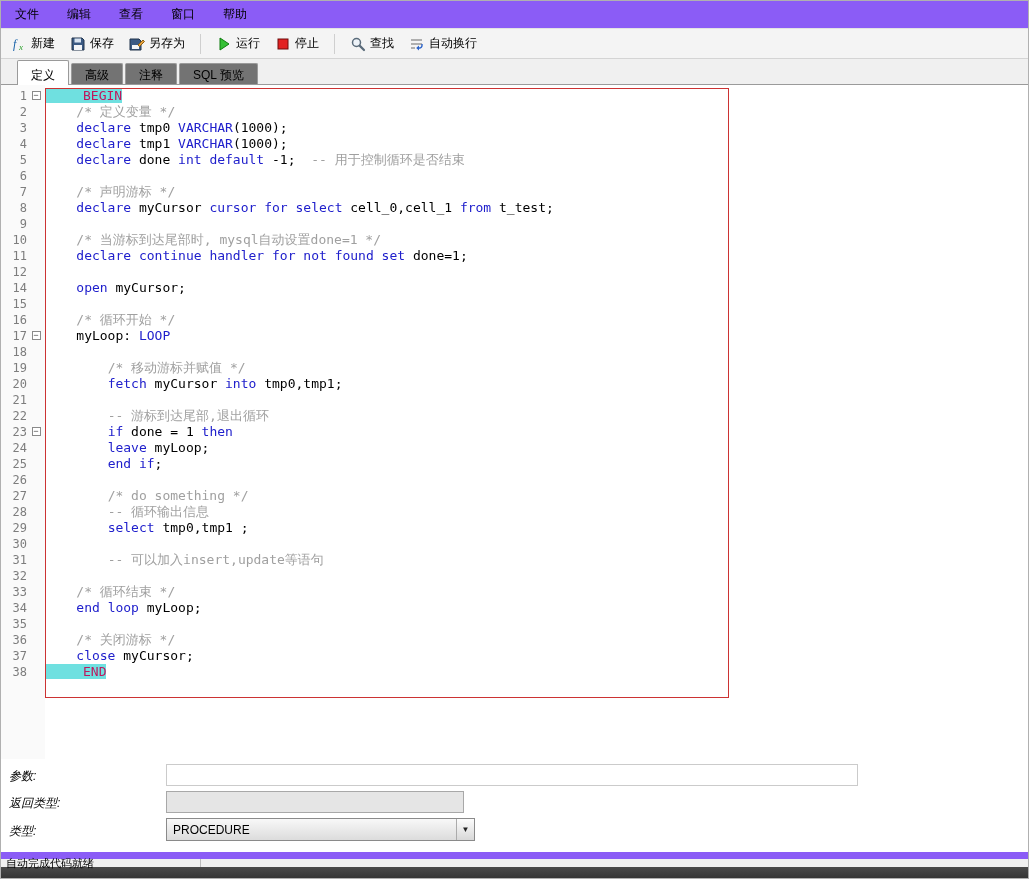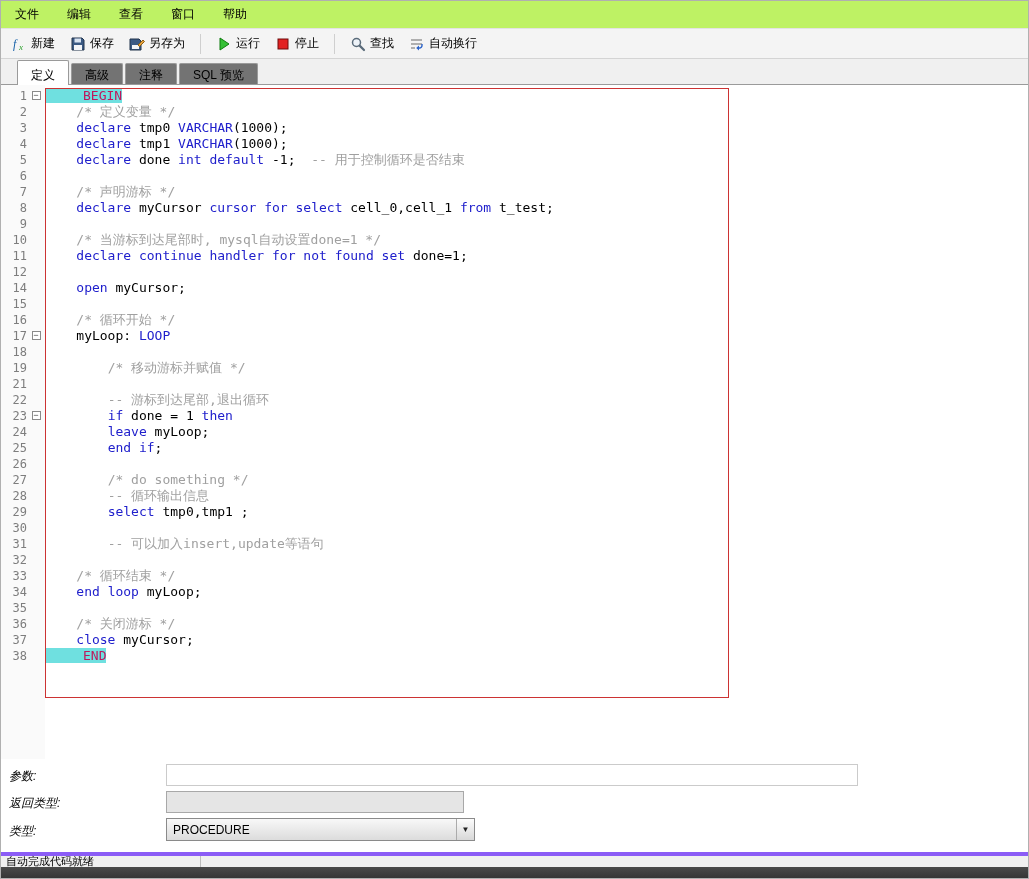--- a/index.html
+++ b/index.html
@@ -1,21 +1,21 @@
 <!DOCTYPE html>
 <html style="--keyword: #2020cc; --comment: #a0a0a0; --plain: #000000; --highlight-bg: #6fe0e0; --block-border: #cc3333; --line-number: #7d7d7d; --run-green: #1fa51f; --stop-red: #dd2020;"><head>
 <meta charset="utf-8">
 <style>
   * { margin:0; padding:0; box-sizing:border-box; }
   html,body { background:#d0d0d0; }
   body { font-family:"Liberation Sans","DejaVu Sans",sans-serif; }
   .window { position:relative; width:1029px; height:879px; background:#fff; overflow:hidden; border:1px solid #b0b0b0; }
 
   
-  .menubar { height:27px; display:flex; align-items:stretch; background:#bef264; font-size:12px; }
+  .menubar { height:27px; display:flex; align-items:stretch; background:#8b5cf6; font-size:12px; }
   .menu-item { display:flex; align-items:center; padding:0 14px; cursor:default; }
 
   
   .toolbar { height:31px; display:flex; align-items:center; background:#f4f4f4;
              border-top:1px solid #e3e3e3; border-bottom:1px solid #d4d4d4; padding:0 3px; gap:1px; }
   .tb-btn { display:flex; align-items:center; gap:4px; padding:3px 6px; background:transparent;
             border:1px solid transparent; font-size:12px; font-family:inherit; cursor:default; }
   .tb-sep { width:1px; height:20px; background:#cfcfcf; margin:0 7px; }
   .icon { display:inline-flex; width:16px; height:16px; align-items:center; justify-content:center; }
 
@@ -52,21 +52,21 @@
                   border:1px solid #cbcbcb; font-size:12px; padding:0 5px; font-family:inherit; }
   .input-return { position:absolute; left:165px; top:32px; width:298px; height:22px;
                   border:1px solid #a8a8a8; background:#e5e5e5; font-size:12px; padding:0 5px; font-family:inherit; }
   .combo { position:absolute; left:165px; top:59px; width:309px; height:23px; border:1px solid #8a8a8a;
            background:linear-gradient(#f8f8f8,#dcdcdc); display:flex; align-items:center; cursor:default; }
   .combo-text { flex:1; padding:0 6px; }
   .combo-arrow { width:18px; height:100%; display:flex; align-items:center; justify-content:center;
                  border-left:1px solid #ababab; font-size:8px; color:#222; background:linear-gradient(#fcfcfc,#d8d8d8); }
 
   
-  .statusbar { height:15px; background:#f0f0f0; border-top:4px solid #8b5cf6; display:flex; font-size:11px; }
+  .statusbar { height:15px; background:#f0f0f0; border-top:7px solid #8b5cf6; display:flex; font-size:11px; }
   .status-cell { display:flex; align-items:center; padding:0 5px; height:100%; }
   .status-left { width:200px; border-right:1px solid #bdbdbd; }
   .bottom-strip { height:13px; background:linear-gradient(#4a4a4a,#323232); }
 </style>
 </head>
 <body>
 
 <div class="window">
 
   <div class="menubar">
@@ -244,20 +244,25 @@
         </div>
         <div class="code-line">
           <span class="line-num">18</span>
           <span class="fold"></span>
           <span class="code-text"></span>
         </div>
         <div class="code-line">
           <span class="line-num">19</span>
           <span class="fold"></span>
           <span class="code-text"><span class="tok-p">        </span><span class="tok-c">/* 移动游标并赋值 */</span></span>
+        </div>
+        <div class="code-line">
+          <span class="line-num">20</span>
+          <span class="fold"></span>
+          <span class="code-text"><span class="tok-p">        </span><span class="tok-k">fetch</span><span class="tok-p"> myCursor </span><span class="tok-k">into</span><span class="tok-p"> tmp0,tmp1;</span></span>
         </div>
         <div class="code-line">
           <span class="line-num">21</span>
           <span class="fold"></span>
           <span class="code-text"></span>
         </div>
         <div class="code-line">
           <span class="line-num">22</span>
           <span class="fold"></span>
           <span class="code-text"><span class="tok-p">        </span><span class="tok-c">-- 游标到达尾部,退出循环</span></span>

